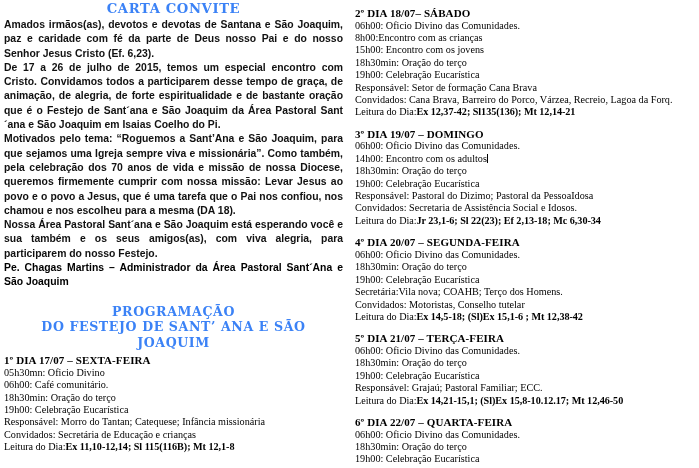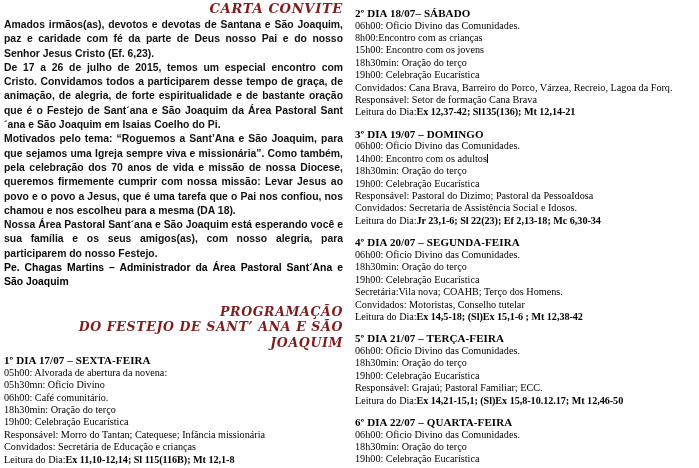--- a/index.html
+++ b/index.html
@@ -34,24 +34,23 @@
   .col-right {
     width: 350px;
     box-sizing: border-box;
     padding: 7px 2px 0 6px;
   }
 
   
   .title-script {
     font-family: "DejaVu Serif", serif;
     font-weight: bold;
-    font-style: italic;
-    text-align: right;
+    text-align: center;
     letter-spacing: 0.6px;
-    color: #7f1d1d;
+    color: #3b82f6;
   }
   .carta-convite {
     font-size: 13.2px;
     line-height: 15px;
     padding-top: 1px;
     margin-bottom: 2px;
   }
   .prog-title {
     font-size: 12.6px;
     line-height: 15.5px;
@@ -129,34 +128,33 @@
 <div class="page">
 
   <div class="col-left">
 
     <div class="title-script carta-convite">CARTA CONVITE</div>
 
     <div class="letter">
       <p>Amados irmãos(as), devotos e devotas de Santana e São Joaquim, paz e caridade com fé da parte de Deus nosso Pai e do nosso Senhor Jesus Cristo (Ef. 6,23).</p>
       <p>De 17 a 26 de julho de 2015, temos um especial encontro com Cristo. Convidamos todos a participarem desse tempo de graça, de animação, de alegria, de forte espiritualidade e de bastante oração que é o Festejo de Sant´ana e São Joaquim da Área Pastoral Sant´ana e São Joaquim em Isaias Coelho do Pi.</p>
       <p>Motivados pelo tema: “Roguemos a Sant’Ana e São Joaquim, para que sejamos uma Igreja sempre viva e missionária”. Como também, pela celebração dos 70 anos de vida e missão de nossa Diocese, queremos firmemente cumprir com nossa missão: Levar Jesus ao povo e o povo a Jesus, que é uma tarefa que o Pai nos confiou, nos chamou e nos escolheu para a mesma (DA 18).</p>
-      <p>Nossa Área Pastoral Sant´ana e São Joaquim está esperando você e sua família e os seus amigos(as), com nosso alegria, para participarem do nosso Festejo.</p>
+      <p>Nossa Área Pastoral Sant´ana e São Joaquim está esperando você e sua também e os seus amigos(as), com viva alegria, para participarem do nosso Festejo.</p>
     </div>
 
     <div class="signature">Pe. Chagas Martins – Administrador da Área Pastoral  Sant´Ana e São Joaquim</div>
 
     <div class="title-script prog-title">
       <span class="l1">PROGRAMAÇÃO</span>
       <span class="l2">DO FESTEJO DE SANT’ ANA E SÃO JOAQUIM</span>
     </div>
 
     <div class="sched first-day" id="left-schedule">
         <div class="day-block">
           <div class="day-head">1º DIA 17/07 – SEXTA-FEIRA</div>
-          <div class="sched-line">05h00: Alvorada de abertura da novena:</div>
           <div class="sched-line">05h30mn: Oficio Divino</div>
           <div class="sched-line">06h00: Café comunitário.</div>
           <div class="sched-line">18h30min: Oração do terço</div>
           <div class="sched-line">19h00: Celebração Eucarística</div>
           <div class="sched-line">Responsável: Morro do Tantan; Catequese; Infância missionária</div>
           <div class="sched-line">Convidados: Secretária de Educação e crianças</div>
           <div class="sched-line reading"><span class="lbl">Leitura do Dia:</span><span>Ex 11,10-12,14; Sl 115(116B); Mt 12,1-8</span></div>
         </div>
       </div>
 
@@ -164,22 +162,22 @@
 
   <div class="col-right">
     <div class="sched" id="right-schedule">
         <div class="day-block">
           <div class="day-head">2º DIA 18/07– SÁBADO</div>
           <div class="sched-line">06h00: Oficio Divino das Comunidades.</div>
           <div class="sched-line">8h00:Encontro com as crianças</div>
           <div class="sched-line">15h00: Encontro com os jovens</div>
           <div class="sched-line">18h30min: Oração do terço</div>
           <div class="sched-line">19h00: Celebração Eucarística</div>
+          <div class="sched-line">Responsável: Setor de formação Cana Brava</div>
           <div class="sched-line wrap">Convidados: Cana Brava, Barreiro do Porco, Várzea, Recreio, Lagoa da Forq.</div>
-          <div class="sched-line">Responsável: Setor de formação Cana Brava</div>
           <div class="sched-line reading"><span class="lbl">Leitura do Dia:</span><span>Ex 12,37-42; Sl135(136); Mt 12,14-21</span></div>
         </div>
         <div class="day-block">
           <div class="day-head">3º DIA 19/07 – DOMINGO</div>
           <div class="sched-line">06h00: Oficio Divino das Comunidades.</div>
           <div class="sched-line">14h00: Encontro com os adultos<span class="caret"></span></div>
           <div class="sched-line">18h30min: Oração do terço</div>
           <div class="sched-line">19h00: Celebração Eucarística</div>
           <div class="sched-line">Responsável: Pastoral do Dizimo; Pastoral da PessoaIdosa</div>
           <div class="sched-line">Convidados: Secretaria de Assistência Social e Idosos.</div>

